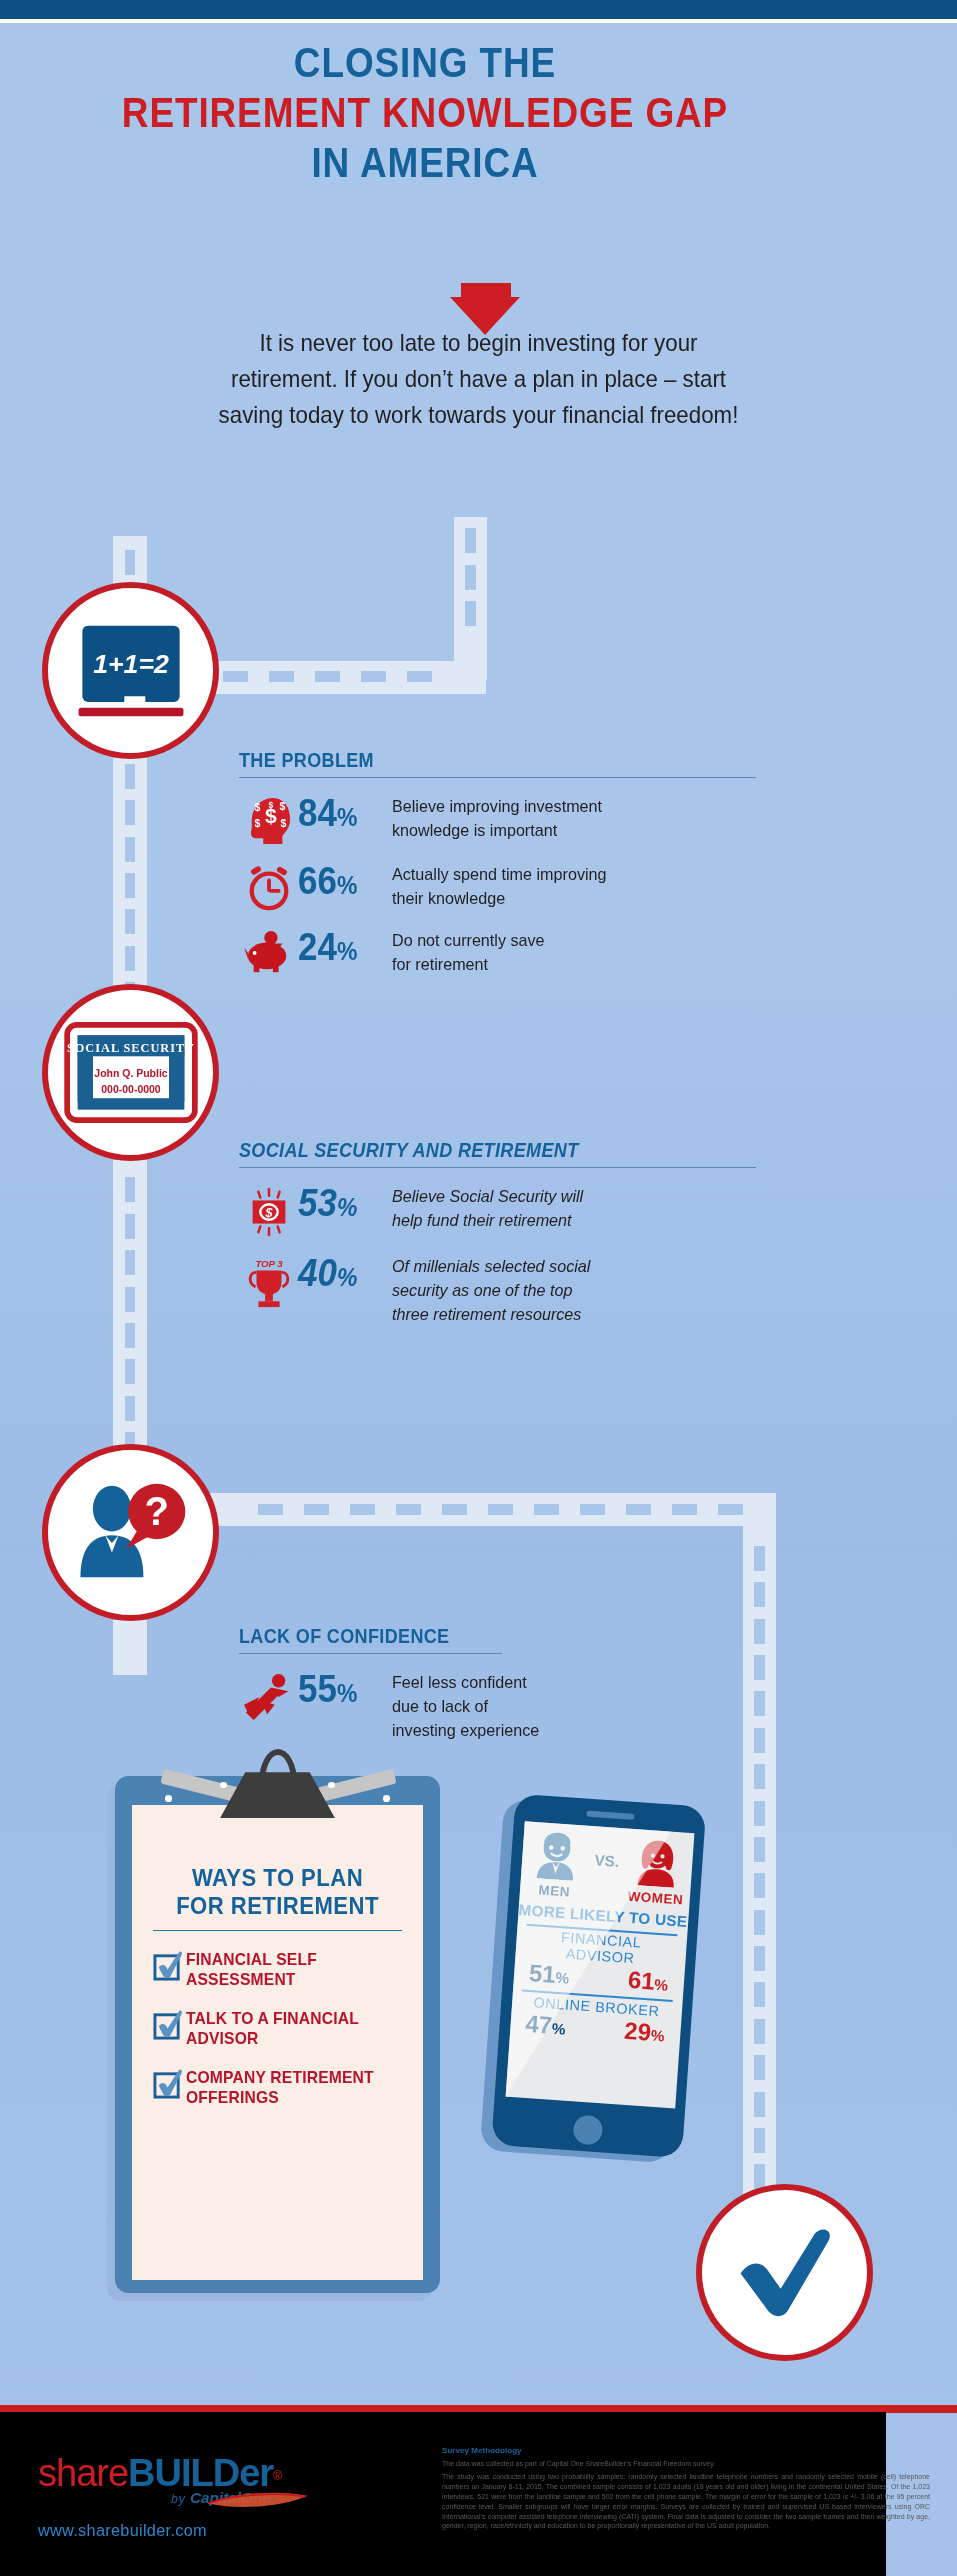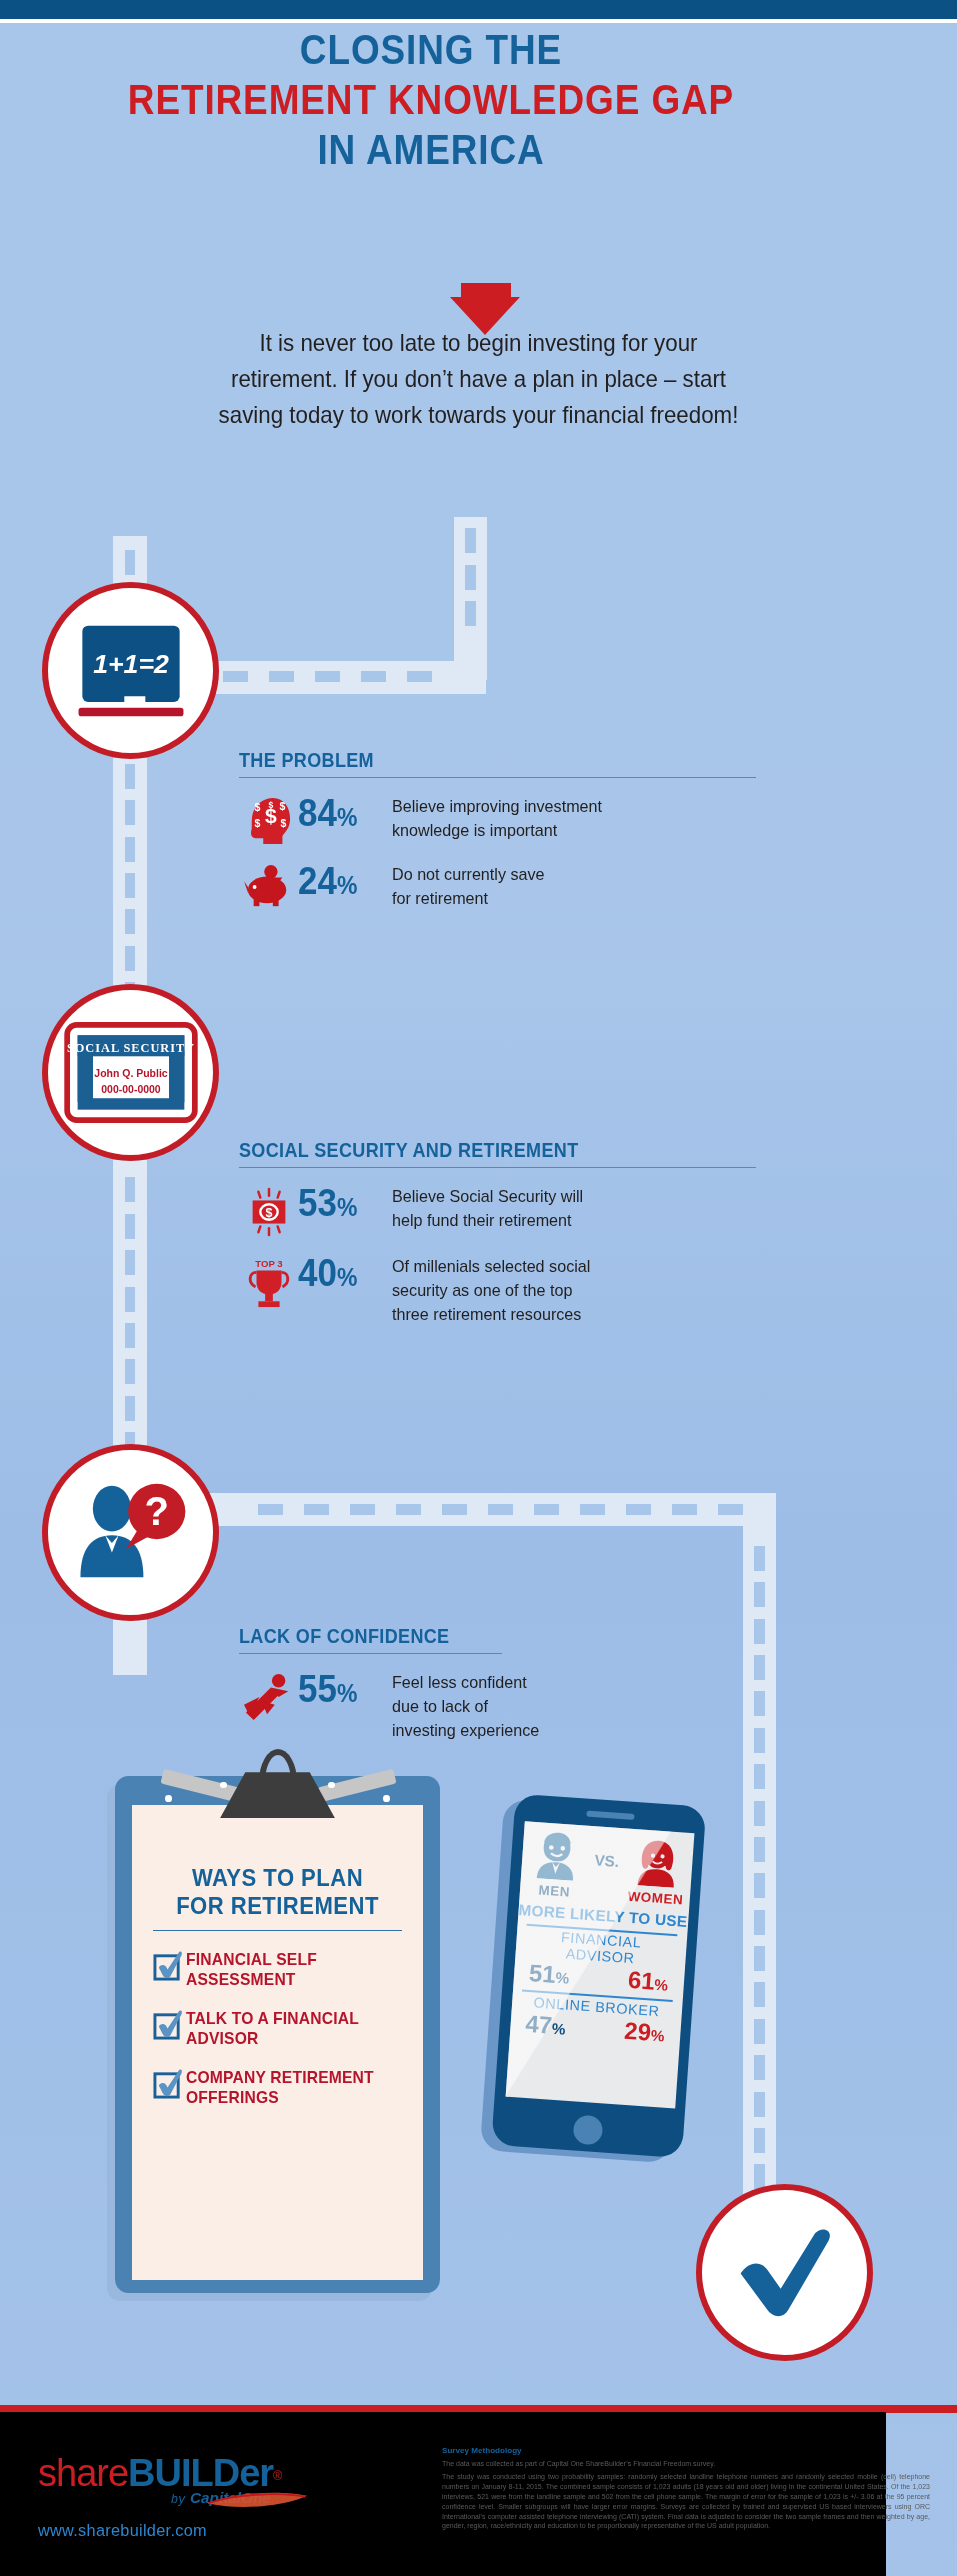--- a/index.html
+++ b/index.html
@@ -12,21 +12,21 @@
     position:relative;
     width:957px;
     height:2576px;
     overflow:hidden;
     background:linear-gradient(180deg,#a8c5ea 0%, #a9c6ea 35%, #9dbde7 60%, #a5c3e9 100%);
   }
   .topbar { position:absolute; left:0; top:0; width:957px; height:19px; background:#0c5183; }
   .topbar-line { position:absolute; left:0; top:19px; width:957px; height:3.8px; background:#ffffff; }
 
   
-  .header { position:absolute; left:0; top:25px; width:850px; text-align:center;margin-left:6px; }
+  .header { position:absolute; left:0; top:38px; width:850px; text-align:center; }
   .title-l1, .title-l3 {
     font-family:"Liberation Sans Narrow","Liberation Sans", sans-serif;
     font-weight:bold; color:#15629b; letter-spacing:1px;
     font-size:42px; line-height:50px;
     transform:scaleX(0.88); transform-origin:center;
   }
   .title-l2 {
     font-family:"Liberation Sans Narrow","Liberation Sans", sans-serif;
     font-weight:bold; color:#cc1e22; letter-spacing:1px;
     font-size:42px; line-height:50px;
@@ -286,20 +286,36 @@
           <text x="26" y="12" font-family="Liberation Sans, sans-serif" font-size="9" font-weight="bold" fill="#ffffff" text-anchor="middle">$</text>
         </svg>
       </div>
       <div class="stat-pct"><span>84</span><span class="sm">%</span></div>
       <div class="stat-text">
         <div>Believe improving investment</div>
         <div>knowledge is important</div>
       </div>
     </div>
 
+    <div class="stat-row">
+      <div class="stat-icon">
+        <svg width="48" height="48" viewBox="0 0 50 50">
+          <circle cx="25" cy="28" r="18" fill="none" stroke="#d01f26" stroke-width="4.5"></circle>
+          <rect x="23" y="15" width="4" height="14" rx="2" fill="#d01f26"></rect>
+          <rect x="25" y="26" width="12" height="4" rx="2" fill="#d01f26"></rect>
+          <rect x="6" y="4" width="11" height="6" rx="3" fill="#d01f26" transform="rotate(-30 11 7)"></rect>
+          <rect x="33" y="4" width="11" height="6" rx="3" fill="#d01f26" transform="rotate(30 38 7)"></rect>
+        </svg>
+      </div>
+      <div class="stat-pct"><span>66</span><span class="sm">%</span></div>
+      <div class="stat-text">
+        <div>Actually spend time improving</div>
+        <div>their knowledge</div>
+      </div>
+    </div>
 
     <div class="stat-row">
       <div class="stat-icon">
         <svg width="50" height="46" viewBox="0 0 52 48">
           <circle cx="28" cy="8" r="7" fill="#c4161c"></circle>
           <ellipse cx="24" cy="27" rx="20" ry="14" fill="#c4161c"></ellipse>
           <path d="M4 24 L0 18 L4 30 Z" fill="#c4161c"></path>
           <path d="M28 14 L40 14 L34 22 Z" fill="#c4161c"></path>
           <rect x="10" y="36" width="6" height="8" fill="#c4161c"></rect>
           <rect x="30" y="36" width="6" height="8" fill="#c4161c"></rect>
@@ -307,21 +323,21 @@
         </svg>
       </div>
       <div class="stat-pct"><span>24</span><span class="sm">%</span></div>
       <div class="stat-text">
         <div>Do not currently save</div>
         <div>for retirement</div>
       </div>
     </div>
   </div>
 
-  <div class="section" style="left:239px; top:1139px; width:517px;">
+  <div class="section" style="left:239px; top:1139px; width:517px;font-style:italic;">
     <div class="sec-title">SOCIAL SECURITY AND RETIREMENT</div>
     <div class="sec-rule"></div>
 
     <div class="stat-row">
       <div class="stat-icon">
         <svg width="52" height="52" viewBox="0 0 54 54">
           <rect x="10" y="15" width="34" height="24" fill="#d01f26"></rect>
           <ellipse cx="27" cy="27" rx="9" ry="8" fill="none" stroke="#ffffff" stroke-width="2.5"></ellipse>
           <text x="27" y="32" font-family="Liberation Sans, sans-serif" font-size="13" font-weight="bold" fill="#ffffff" text-anchor="middle">$</text>
           <g stroke="#d01f26" stroke-width="2.6" stroke-linecap="round">

